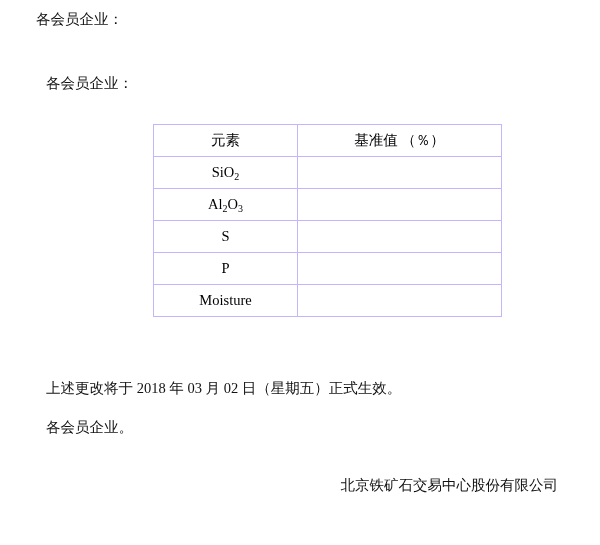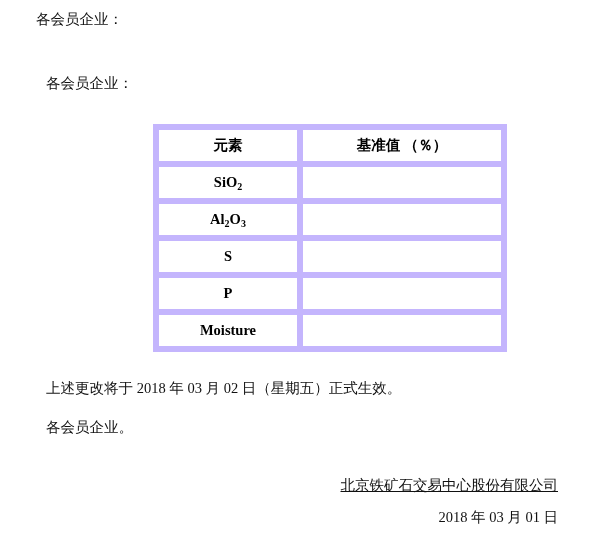--- a/index.html
+++ b/index.html
@@ -54,40 +54,39 @@
   }
   .para5 {
     position: absolute;
     left: 46px;
     top: 420px;
   }
   .sign-company {
     position: absolute;
     right: 42px;
     top: 478px;
-    text-decoration: underline;
   }
   .sign-date {
     position: absolute;
     right: 42px;
     top: 510px;
   }
   table.spec {
     position: absolute;
     left: 153px;
     top: 124px;
     border-collapse: collapse;
     width: 348px;
     table-layout: fixed;
   }
   table.spec td, table.spec th {
-    border: 6px solid #c4b5fd;
+    border: 1px solid #c4b5fd;
     height: 31px;
     font-size: 14.5px;
-    font-weight: bold;
+    font-weight: normal;
     text-align: center;
     vertical-align: middle;
     padding: 0;
   }
   table.spec col.c1 { width: 144px; }
   table.spec col.c2 { width: 204px; }
   .hdr {
     font-size: 14.5px;
   }
   sub {
@@ -145,15 +144,14 @@
       </tr>
     </tbody>
   </table>
 
   <div class="line para4">上述更改将于 2018 年 03 月 02 日（星期五）正式生效。</div>
 
   <div class="line para5">各会员企业。</div>
 
   <div class="line sign-company">北京铁矿石交易中心股份有限公司</div>
 
-  <div class="line sign-date">2018 年 03 月 01 日</div>
 
 </div>
 
 </body></html>

